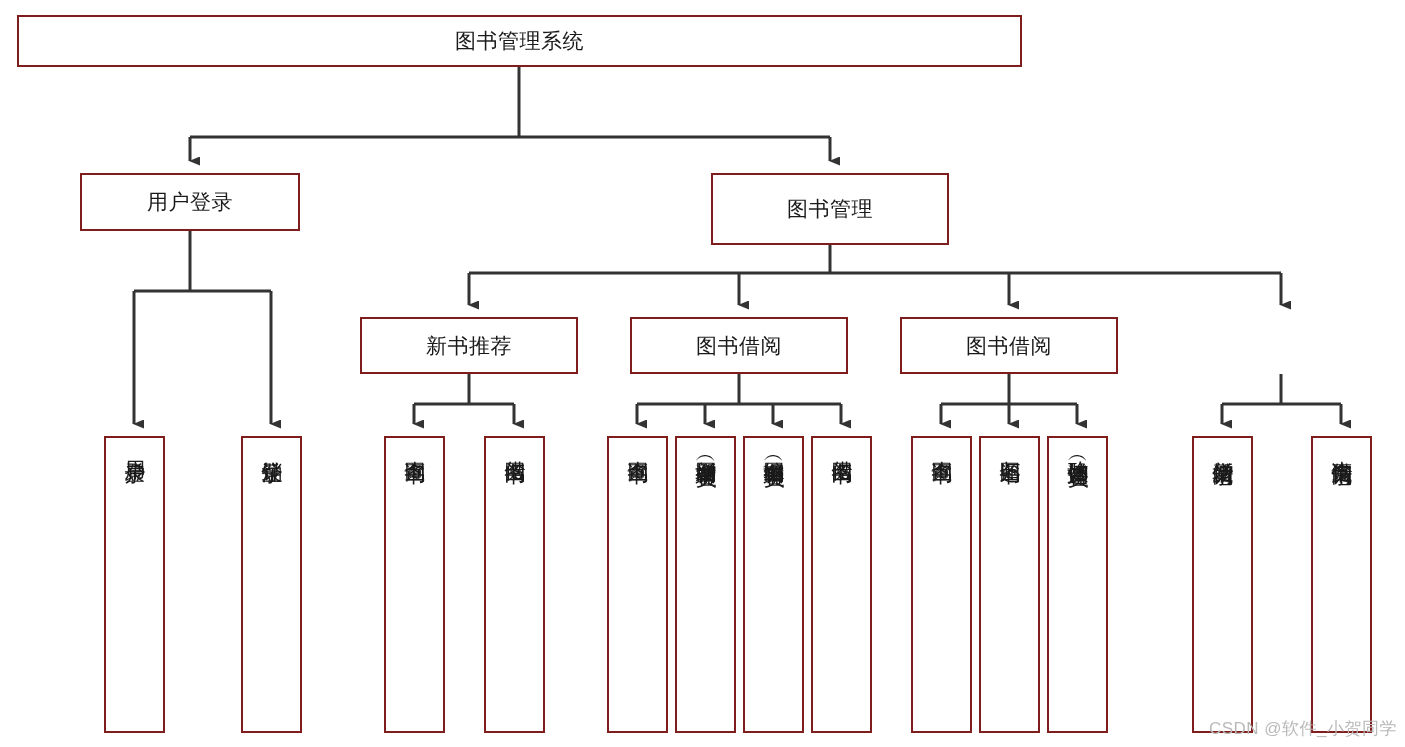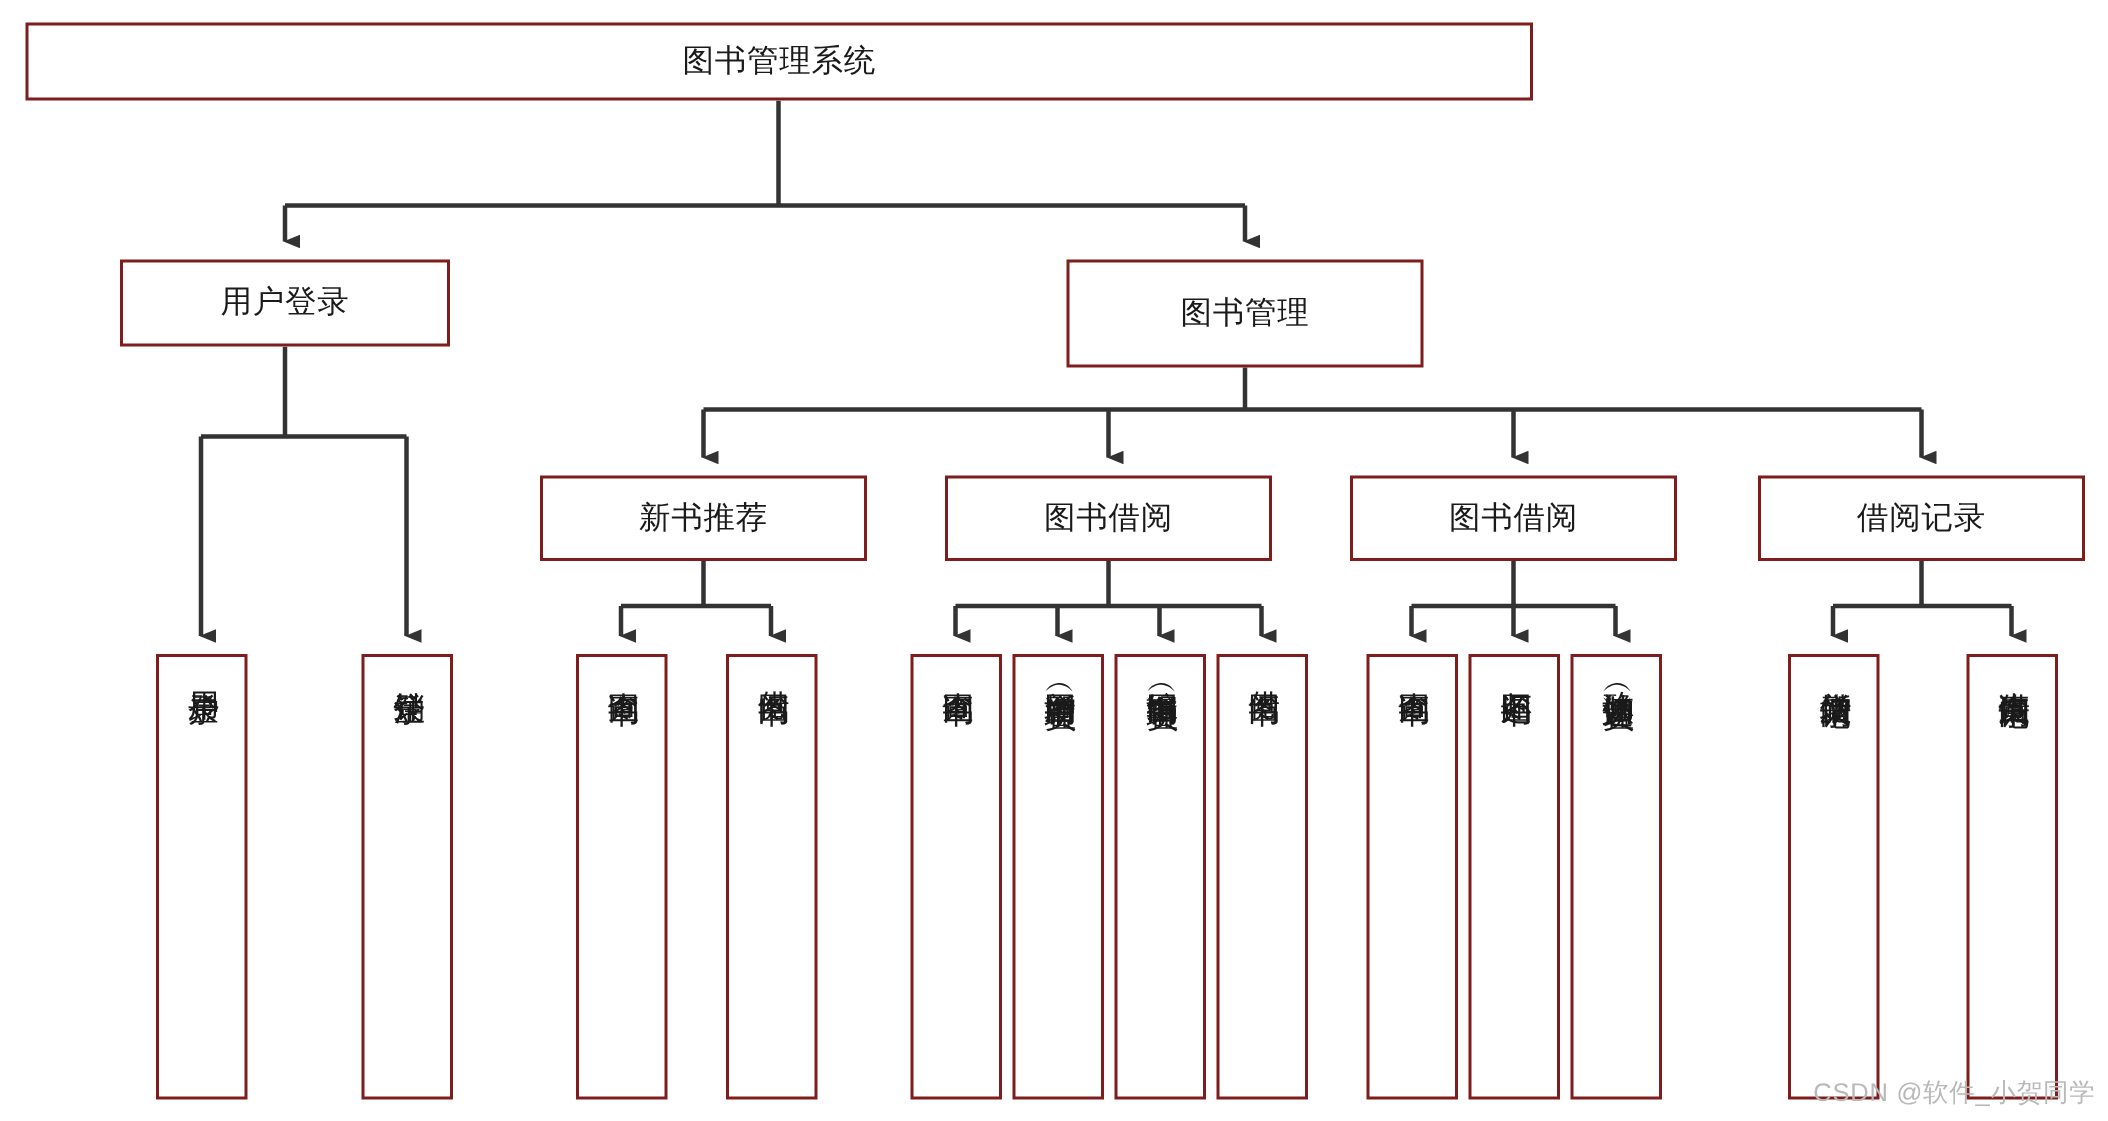--- a/index.html
+++ b/index.html
@@ -138,23 +138,20 @@
 
   <div class="node-box" style="left:630px; top:317px; width:218px; height:57px;">
     <span class="node-label-h">图书借阅</span>
   </div>
   <div class="node-box" style="left:360px; top:317px; width:218px; height:57px;">
     <span class="node-label-h">新书推荐</span>
   </div>
   <div class="node-box" style="left:900px; top:317px; width:218px; height:57px;">
     <span class="node-label-h">图书借阅</span>
   </div>
-  <div class="node-box" style="left:1172px; top:317px; width:218px; height:57px;">
-    <span class="node-label-h">借阅记录</span>
-  </div>
 
   <div class="node-box leaf-box" style="left:104px; top:436px; width:61px; height:297px;">
     <span class="node-label-v">用户登录</span>
   </div>
   <div class="node-box leaf-box" style="left:241px; top:436px; width:61px; height:297px;">
     <span class="node-label-v">注销登录</span>
   </div>
 
   <div class="node-box leaf-box" style="left:384px; top:436px; width:61px; height:297px;">
     <span class="node-label-v">查询图书</span>

